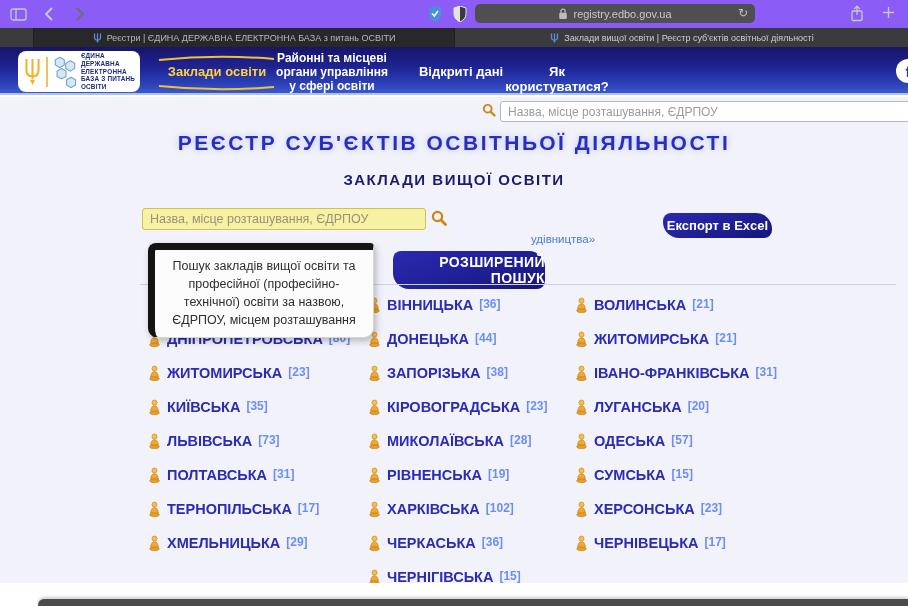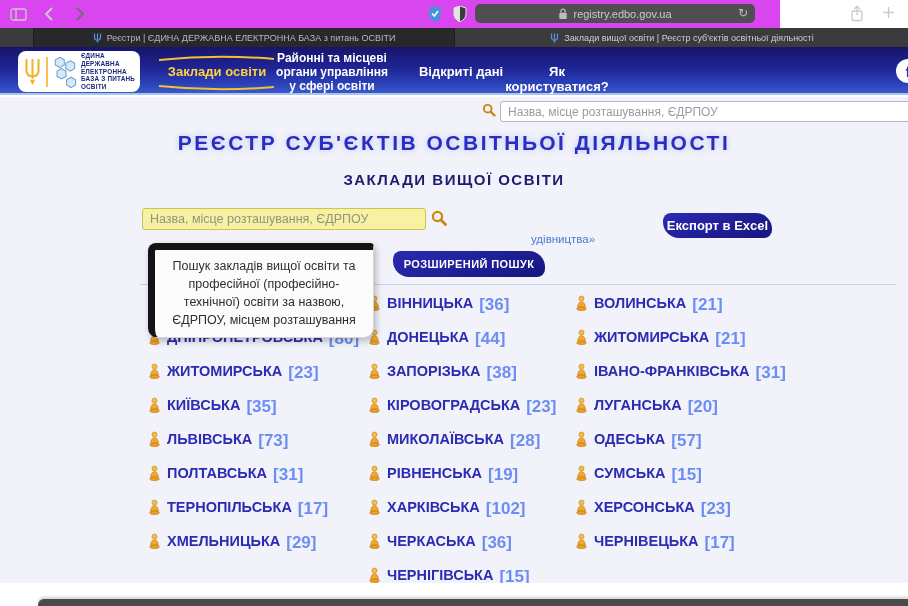--- a/index.html
+++ b/index.html
@@ -2,21 +2,21 @@
 <html><head>
 <meta charset="utf-8">
 <style>
   * { margin:0; padding:0; box-sizing:border-box; }
   html,body { background:#222; }
   .screen {
     position:relative; width:908px; height:606px; overflow:hidden;
     font-family:"Liberation Sans", sans-serif; background:#fff;
   }
   
-  .toolbar { position:absolute; left:0; top:0; width:780px; height:28px; background:#d946ef; }
+  .toolbar { position:absolute; left:0; top:0; width:908px; height:28px; background:#8b5cf6; }
   .tb-icon { position:absolute; display:flex; align-items:center; justify-content:center; }
   .urlbar {
     position:absolute; left:475px; top:4px; width:280px; height:19px;
     background:#4f4f52; border-radius:5px; display:flex; align-items:center; justify-content:center;
     gap:5px; color:#c9c9c9; font-size:11px;
   }
   .reload { position:absolute; right:7px; top:2px; color:#c2c2c2; font-size:12px; font-family:"DejaVu Sans",sans-serif; }
   
   .tabbar { position:absolute; left:0; top:28px; width:908px; height:19px; background:#3b3b3d; }
   .tab { position:absolute; top:0; height:19px; display:flex; align-items:center; justify-content:center; gap:5px;
@@ -66,31 +66,31 @@
     font-family:"Liberation Sans",sans-serif;
   }
   .search-input::placeholder { color:#97927d; }
   .q-main { position:absolute; left:431px; top:113px; }
   .btn {
     position:absolute; background:linear-gradient(160deg,#2a2ab2 0%, #16167e 100%);
     color:#fff; font-weight:bold; display:flex; align-items:center; justify-content:center;
     border-radius:8px 16px 8px 16px; cursor:pointer;
   }
   .btn-export { left:663px; top:116px; width:109px; height:25px; font-size:13px; }
-  .btn-advanced { left:393px; top:154px; width:152px; height:26px; font-size:11px; letter-spacing:.4px;text-align:right; }
+  .btn-advanced { left:393px; top:154px; width:152px; height:38px; font-size:14px; letter-spacing:.4px;text-align:right; }
   .example-frag { position:absolute; left:531px; top:136px; font-size:11.5px; color:#4a7ad0; }
   .divider { position:absolute; left:140px; top:187px; width:756px; height:1px; background:#ccd0ea; }
   
   .regions {
     position:absolute; left:148px; top:191px; width:660px;
     display:grid; grid-template-columns:220px 207px 216px; grid-auto-rows:34px; align-items:center;
   }
   .region { display:flex; gap:6px; cursor:pointer; }
   .rname { font-size:14.5px; font-weight:bold; color:#2b2bb3; white-space:nowrap; }
-  .rcount { font-size:17px; font-weight:600; color:#6b8ef2; }
+  .rcount { font-size:12px; font-weight:600; color:#6b8ef2; }
   
   .tooltip {
     position:absolute; left:148px; top:146px; width:226px; z-index:50;
     background:#fcfcfc; color:#2e2e2e; font-size:12.5px; line-height:1.45;
     padding:7px 9px; border:1px solid #d5d5d5;
     border-left:7px solid #141414; border-top:7px solid #141414;
     border-radius:8px 4px 10px 10px; box-shadow:2px 3px 7px rgba(0,0,0,.25);text-align:center;
   }
   
   .footer { position:absolute; left:0; top:583px; width:908px; height:23px; background:#fff; }

